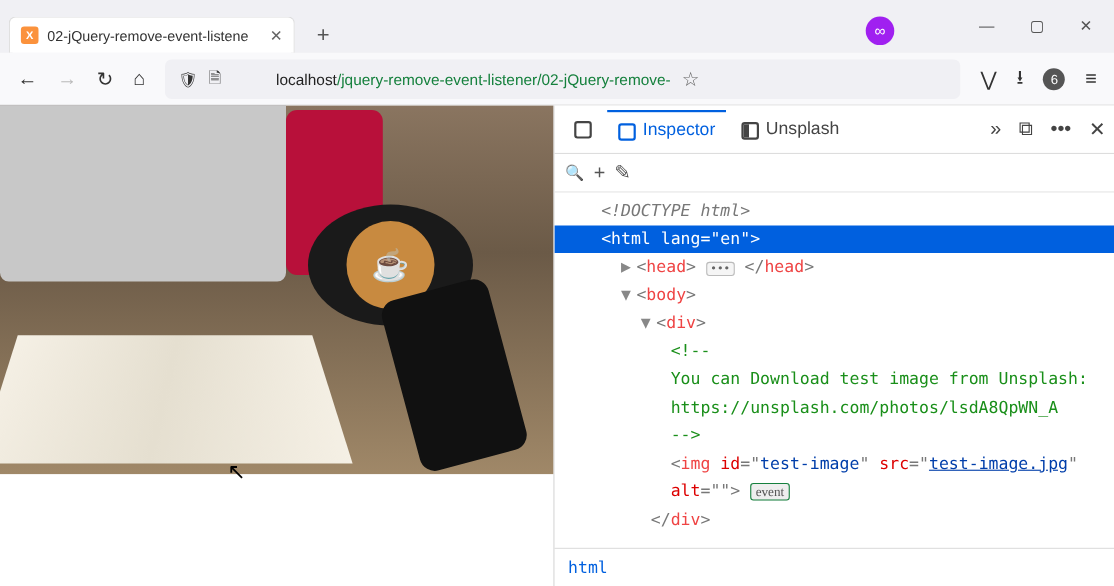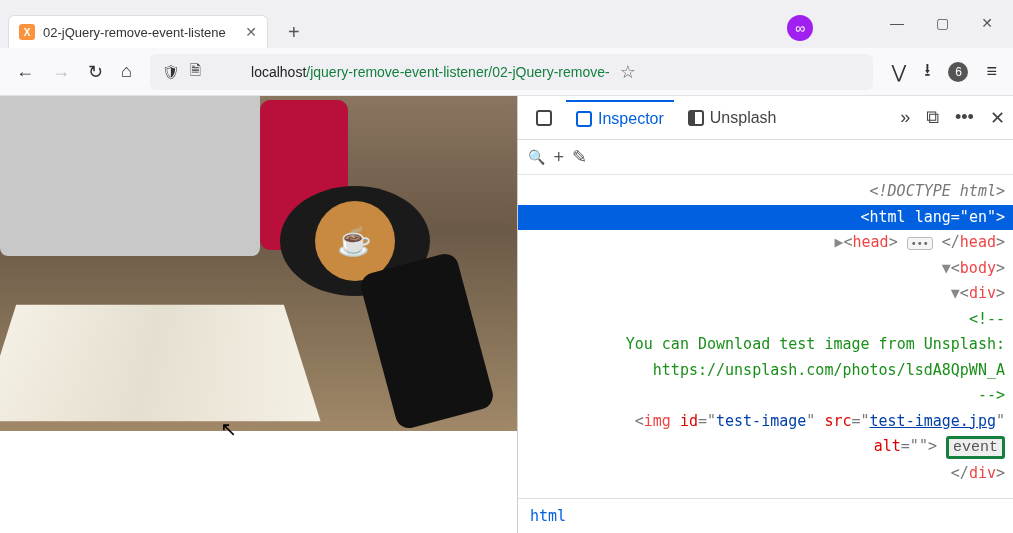--- a/index.html
+++ b/index.html
@@ -34,42 +34,42 @@
 .laptop-screen { position: absolute; top: 0; left: 0; width: 260px; height: 60px; background: linear-gradient(#9fb8d4,#d8e6f2); }
 .mug { position: absolute; top: 4px; left: 260px; width: 88px; height: 150px; background: #b8103a; border-radius: 10px; }
 .cup { position: absolute; top: 90px; left: 280px; width: 150px; height: 110px; background: #1a1a1a; border-radius: 50%; display: flex; align-items: center; justify-content: center; }
 .coffee { width: 80px; height: 80px; background: #c88a40; border-radius: 50%; display:flex; align-items:center; justify-content:center; color:#fff; font-size:28px; }
 .book { position: absolute; bottom: 0; left: 0; width: 300px; height: 150px; background: linear-gradient(100deg,#f5f0e5 0%, #e5dfd0 50%, #f5f0e5 100%); transform: perspective(400px) rotateX(40deg); }
 .phone { position: absolute; bottom: 10px; right: 40px; width: 100px; height: 160px; background: #111; border-radius: 14px; transform: rotate(-15deg); }
 .cursor { position: absolute; bottom: 92px; right: 280px; font-size: 20px; color: #000; }
 
 
 .dt-tabs { display: flex; align-items: center; height: 44px; border-bottom: 1px solid #ddd; padding: 0 8px; gap: 4px; }
-.dt-tab { display: flex; align-items: center; gap: 6px; padding: 8px 10px; font-size: 16px; color: #444; cursor: pointer; }
+.dt-tab { display: flex; align-items: flex-end; gap: 6px; padding: 8px 10px; font-size: 16px; color: #444; cursor: pointer; }
 .dt-tab.active { color: #0060df; border-top: 2px solid #0060df; }
 .dt-tab .box-icon { width: 16px; height: 16px; border: 2px solid currentColor; border-radius: 3px; display: inline-block; position: relative; }
 .dt-right { margin-left: auto; display: flex; align-items: center; gap: 16px; font-size: 18px; color: #444; }
 .dt-search-row { display: flex; align-items: center; padding: 6px 10px; border-bottom: 1px solid #e5e5e5; gap: 8px; }
 .dt-search { flex: 1; border: none; font-size: 15px; color: #888; outline: none; }
 .dt-add, .dt-eyedrop { font-size: 18px; color: #555; }
 
 .dom-tree { flex: 1; overflow: auto; padding: 4px 0; font-family: Menlo, Consolas, monospace; font-size: 15px; line-height: 1.7; }
-.ln { white-space: pre; padding: 0 8px; text-align: right; }
+.ln { white-space: pre; padding: 0 24px; }
 .ln .pad { display: inline-block; }
 .ln .twisty { color: #888; cursor: pointer; display: inline-block; width: 14px; }
 .sel { background: #0060df; color: #fff; }
 .sel .tag, .sel .attr, .sel .val, .sel .punct { color: #fff !important; }
 .doctype { color: #777; font-style: italic; }
 .punct { color: #777; }
 .tag { color: #ef4444; }
 .attr { color: #dd0000; }
 .val { color: #003eaa; text-decoration: none; }
 .val.underline { text-decoration: underline; }
 .comment { color: #1a8f1a; }
-.badge { background: #eee; border: 3px solid #15803d; border-radius: 3px; padding: 0 4px; font-size: 15px; color: #555; font-family: Liberation Mono, monospace; }
+.badge { background: #eee; border: 1px solid #15803d; border-radius: 3px; padding: 0 4px; font-size: 12px; color: #555; font-family: Liberation Serif, serif; }
 .collapsed-dots { border: 1px solid #bbb; border-radius: 3px; padding: 0 3px; font-size: 10px; color: #666; background: #f5f5f5; }
 
 .crumbs { border-top: 1px solid #ddd; padding: 8px 12px; font-size: 15px; color: #0060df; font-family: Menlo, Consolas, monospace; }
 
 .pill-count { background: #555; color:#fff; width:20px; height:20px; border-radius:50%; display:inline-flex; align-items:center; justify-content:center; font-size:12px; }
 </style>
 </head>
 <body>
 
 <div class="browser-chrome">

